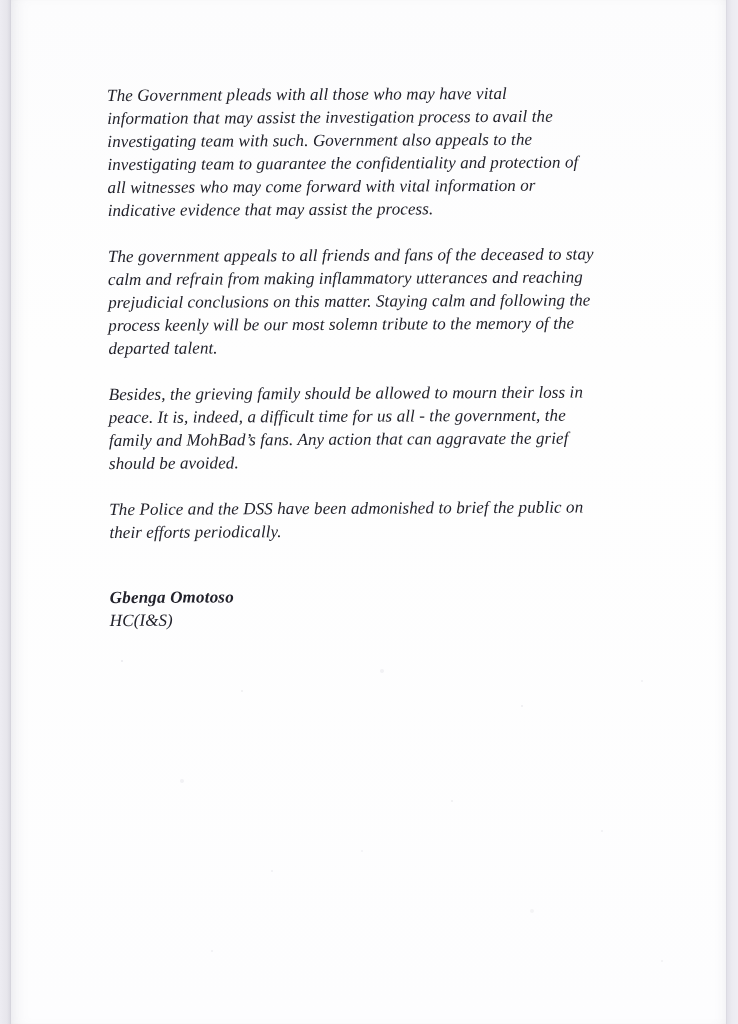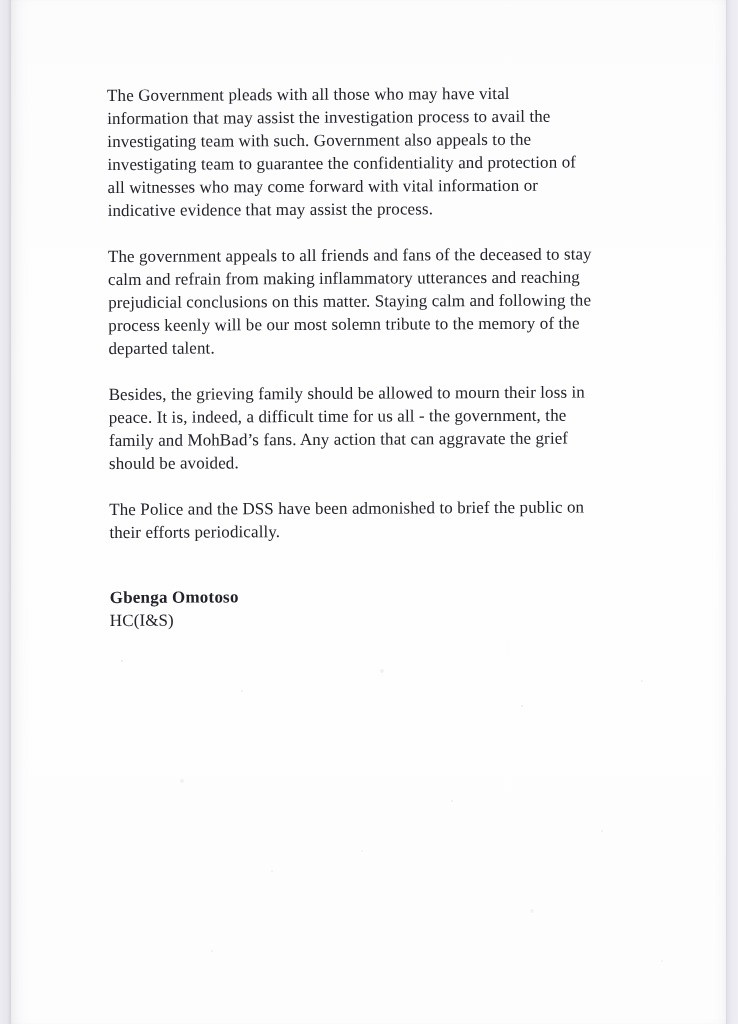--- a/index.html
+++ b/index.html
@@ -10,20 +10,21 @@
     width: 738px;
     height: 1024px;
     background: #eae9ef;
     overflow: hidden;
     font-family: "Liberation Serif", serif;
   }
   .photo {
     position: relative;
     width: 738px;
     height: 784px;
+    font-style: italic;
   }
   .edge-strip {
     position: absolute;
     top: 0;
     height: 1024px;
   }
   .edge-left {
     left: 0;
     width: 10px;
     background: linear-gradient(90deg, #edecf2 0%, #e7e6ec 70%, #dcdbe3 100%);

